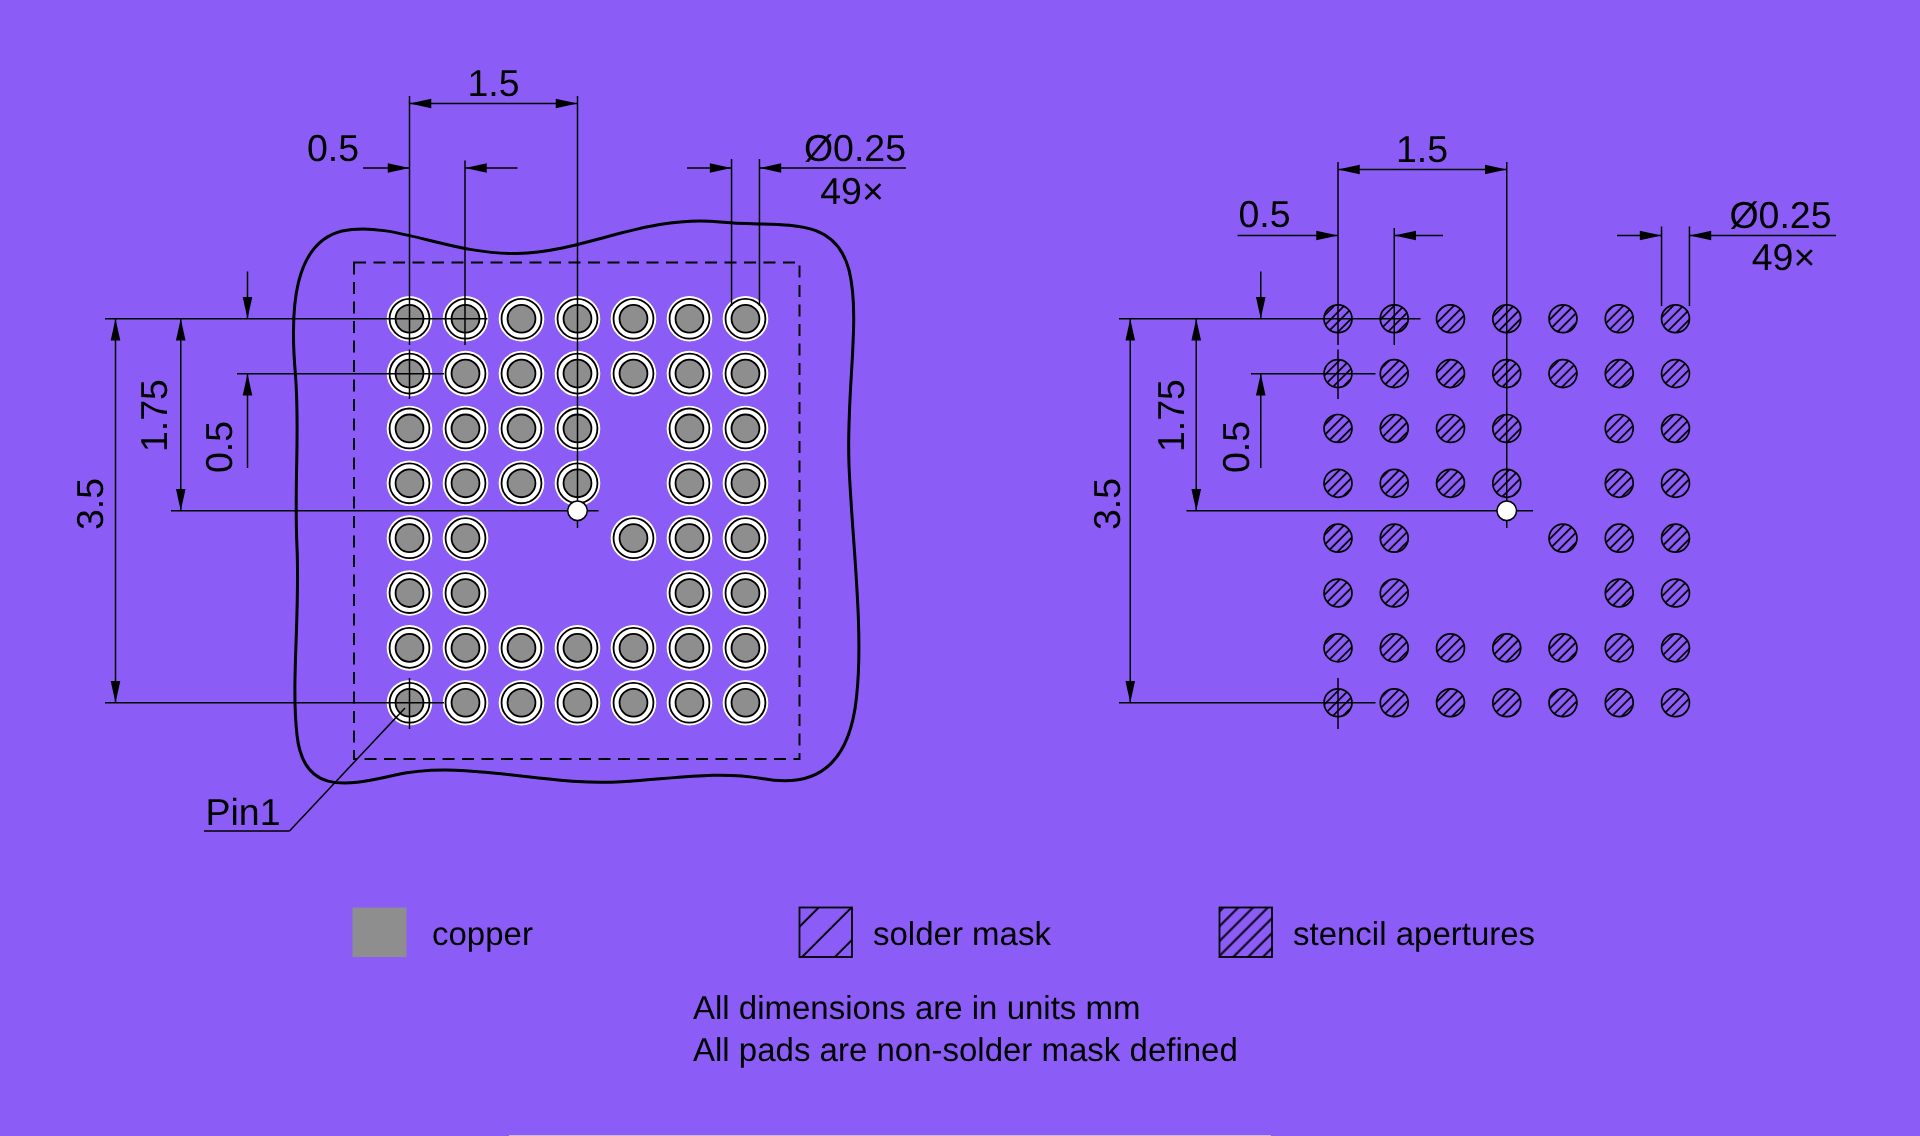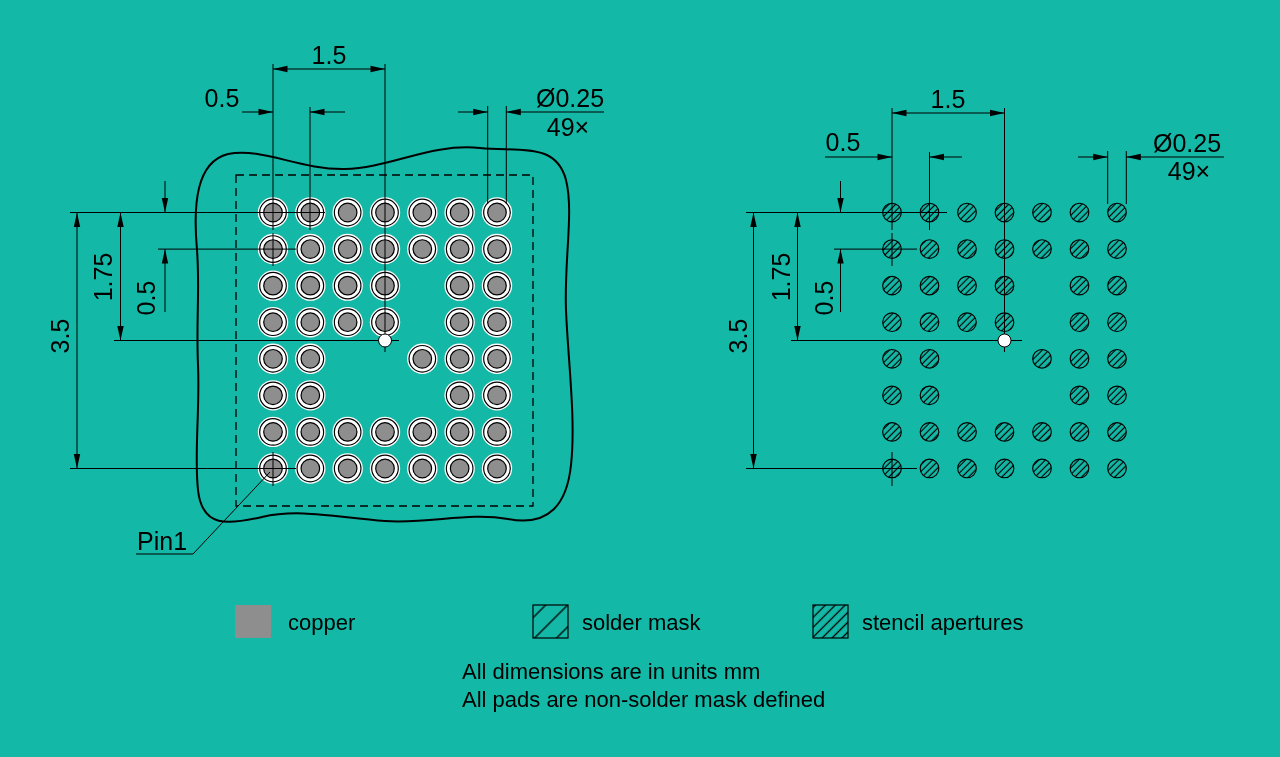--- a/index.html
+++ b/index.html
@@ -1,16 +1,16 @@
 <!DOCTYPE html>
 <html><head>
 <meta charset="utf-8">
 <style>
   html,body{margin:0;padding:0;background:#ffffff;}
-  .stage{position:relative;width:1280px;height:757px;background:#14b8a6;overflow:hidden;}
+  .stage{position:relative;width:1280px;height:757px;background:#8b5cf6;overflow:hidden;}
   svg{display:block;}
   .ln{stroke:#000;stroke-width:1;fill:none;}
   .thick{stroke:#000;stroke-width:2;fill:none;}
   text{font-family:"Liberation Sans","DejaVu Sans",sans-serif;fill:#000;}
   .t25{font-size:25px;}
   .t22{font-size:22px;}
   .mid{text-anchor:middle;}
   .vmid{dominant-baseline:middle;}
 </style>
 </head>

